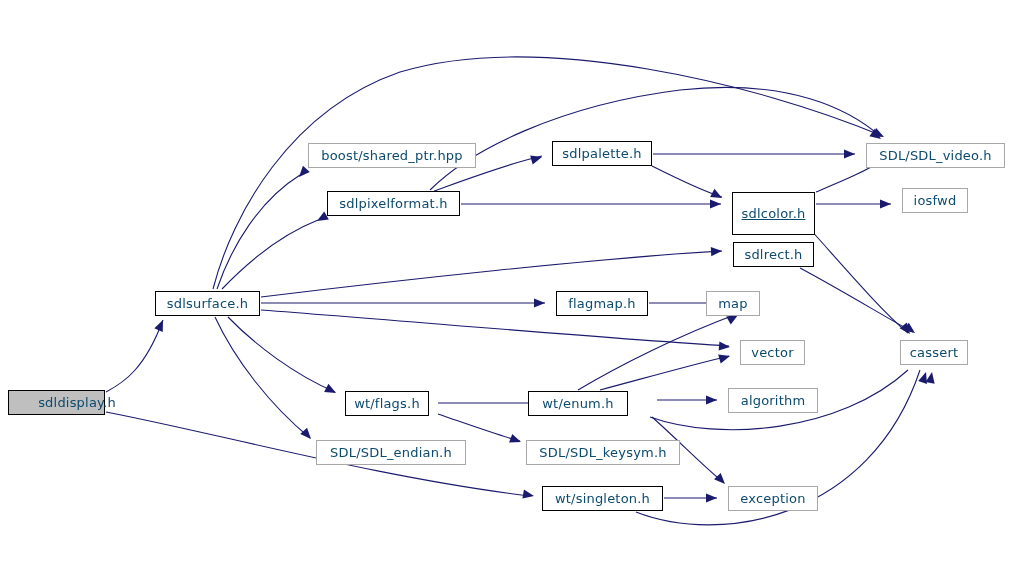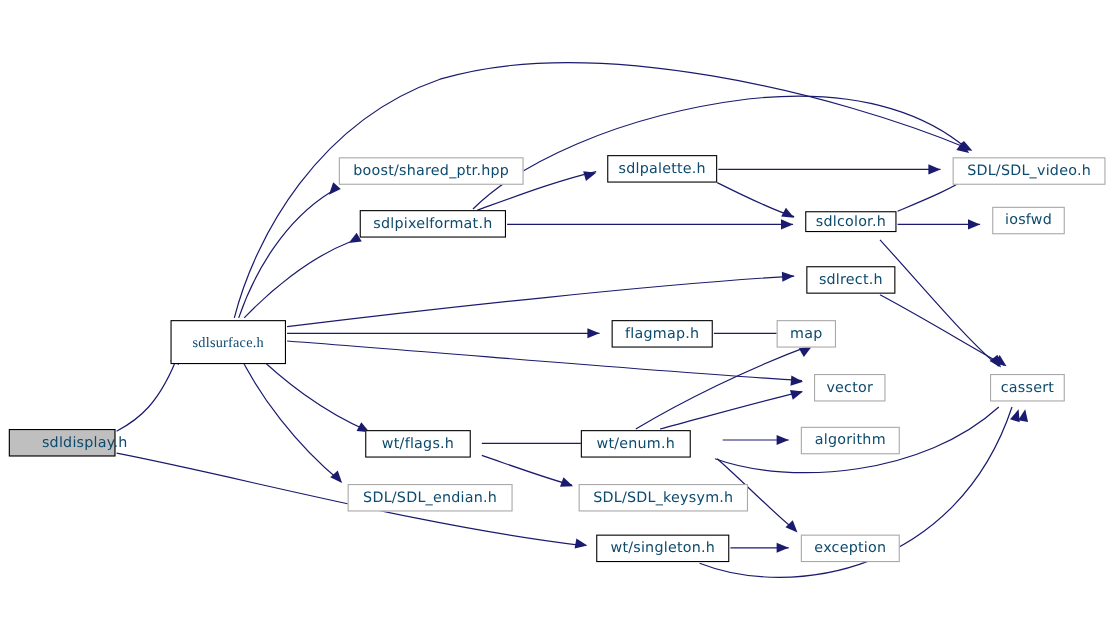--- a/index.html
+++ b/index.html
@@ -115,57 +115,57 @@
       <polygon points="0,0 -11,-4.6 -11,4.6" class="arrow-head" transform="translate(717,400) rotate(0)"></polygon>
       <polygon points="0,0 -11,-4.6 -11,4.6" class="arrow-head" transform="translate(725,484) rotate(46)"></polygon>
       <polygon points="0,0 -11,-4.6 -11,4.6" class="arrow-head" transform="translate(926,372) rotate(-72)"></polygon>
       <polygon points="0,0 -11,-4.6 -11,4.6" class="arrow-head" transform="translate(717,498) rotate(0)"></polygon>
       <polygon points="0,0 -11,-4.6 -11,4.6" class="arrow-head" transform="translate(932,372) rotate(-80)"></polygon>
     </svg>
   <div id="nodes-layer">
       <div class="node-box root" style="left: 8px; top: 390px; width: 97px; height: 25px; padding-left: 41px;">
         <span>sdldisplay.h</span>
       </div>
-      <div class="node-box internal" style="left: 155px; top: 291px; width: 105px; height: 40px; font-family: Liberation Serif, serif;">
+      <div class="node-box internal" style="left: 155px; top: 291px; width: 105px; height: 25px;">
         <span>sdlsurface.h</span>
       </div>
       <div class="node-box leaf" style="left: 308px; top: 143px; width: 168px; height: 25px;">
         <span>boost/shared_ptr.hpp</span>
       </div>
       <div class="node-box internal" style="left: 327px; top: 191px; width: 133px; height: 25px;">
         <span>sdlpixelformat.h</span>
       </div>
       <div class="node-box internal" style="left: 552px; top: 141px; width: 100px; height: 25px;">
         <span>sdlpalette.h</span>
       </div>
       <div class="node-box leaf" style="left: 866px; top: 143px; width: 139px; height: 25px;">
         <span>SDL/SDL_video.h</span>
       </div>
-      <div class="node-box internal" style="left: 732px; top: 192px; width: 83px; height: 19px;">
+      <div class="node-box internal" style="left: 732px; top: 192px; width: 83px; height: 43px; text-decoration: underline;">
         <span>sdlcolor.h</span>
       </div>
       <div class="node-box leaf" style="left: 902px; top: 188px; width: 66px; height: 25px;">
         <span>iosfwd</span>
       </div>
       <div class="node-box internal" style="left: 733px; top: 242px; width: 81px; height: 25px;">
         <span>sdlrect.h</span>
       </div>
       <div class="node-box internal" style="left: 556px; top: 291px; width: 92px; height: 25px;">
         <span>flagmap.h</span>
       </div>
       <div class="node-box leaf" style="left: 706px; top: 291px; width: 54px; height: 25px;">
         <span>map</span>
       </div>
       <div class="node-box leaf" style="left: 740px; top: 340px; width: 65px; height: 25px;">
         <span>vector</span>
       </div>
       <div class="node-box leaf" style="left: 900px; top: 340px; width: 68px; height: 25px;">
         <span>cassert</span>
       </div>
-      <div class="node-box internal" style="left: 332px; top: 391px; width: 96px; height: 25px;">
+      <div class="node-box internal" style="left: 345px; top: 391px; width: 84px; height: 25px;">
         <span>wt/flags.h</span>
       </div>
       <div class="node-box internal" style="left: 528px; top: 391px; width: 100px; height: 25px;">
         <span>wt/enum.h</span>
       </div>
       <div class="node-box leaf" style="left: 728px; top: 388px; width: 90px; height: 25px;">
         <span>algorithm</span>
       </div>
       <div class="node-box leaf" style="left: 316px; top: 440px; width: 150px; height: 25px;">
         <span>SDL/SDL_endian.h</span>

